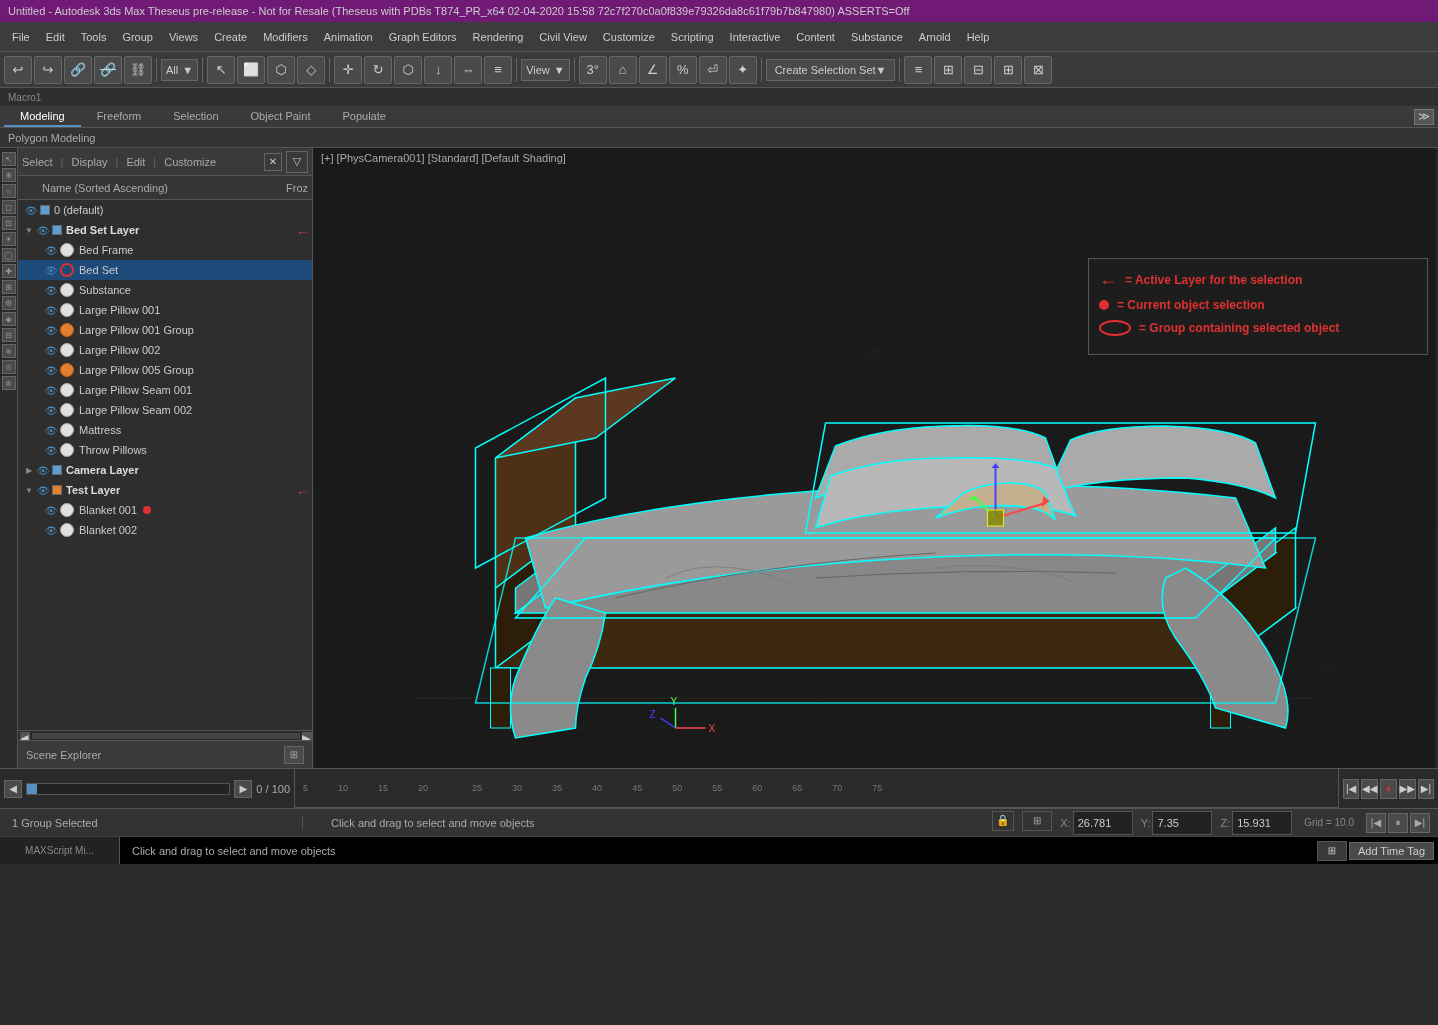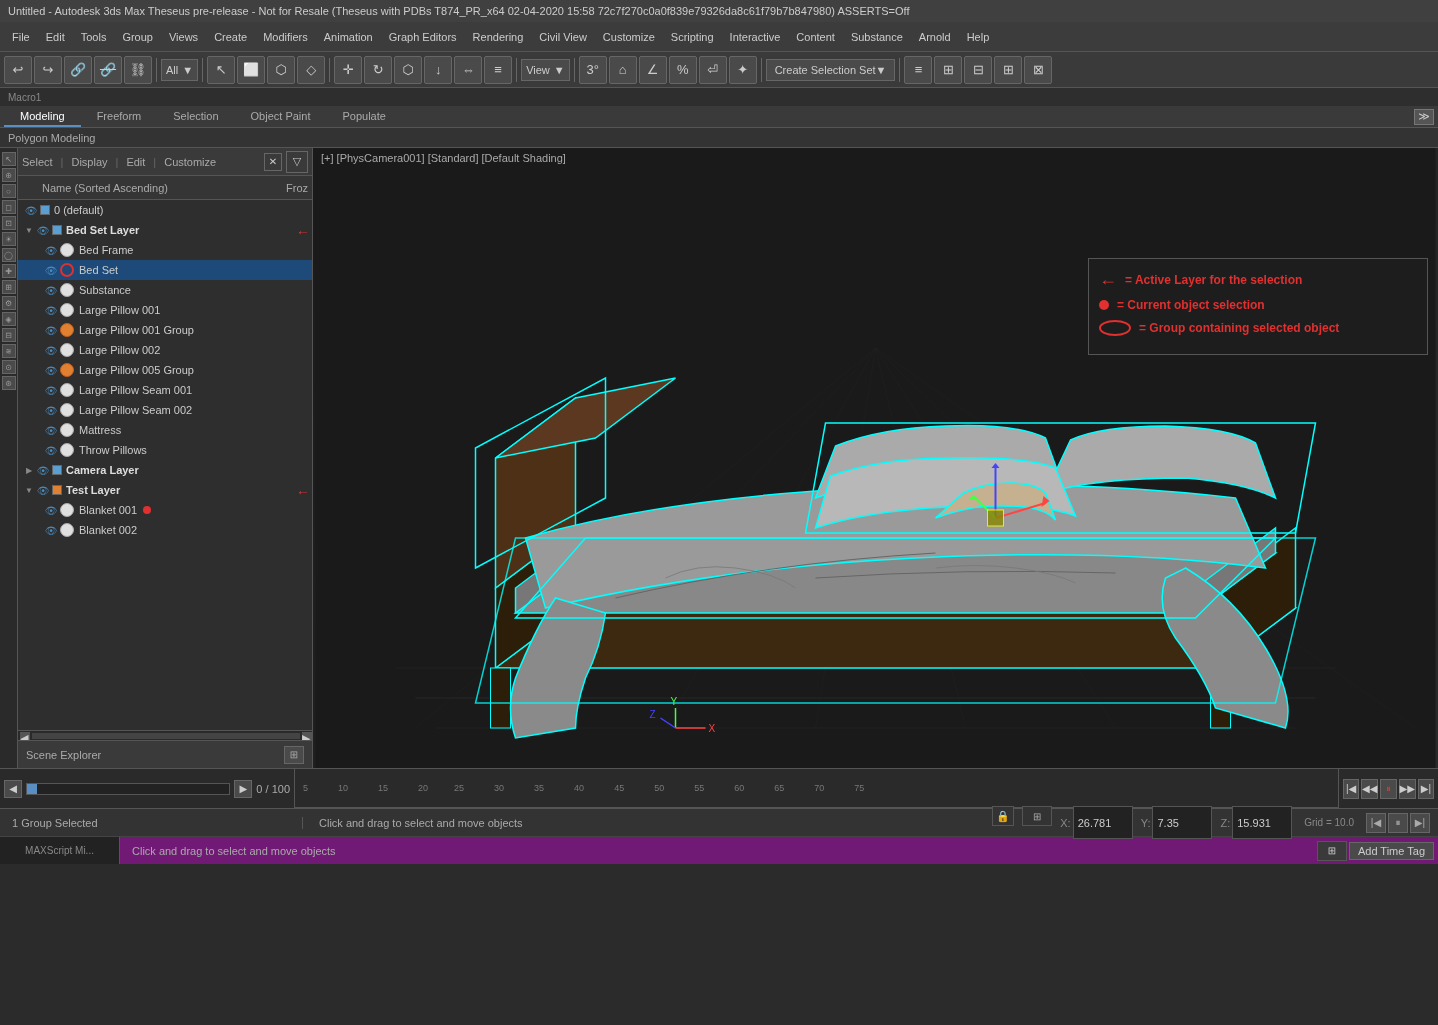--- a/index.html
+++ b/index.html
@@ -9,21 +9,21 @@
       background: #2b2b2b; 
       font-family: 'Segoe UI', Arial, sans-serif; 
       font-size: 11px; 
       color: #cccccc;
       overflow: hidden;
     }
 
     
     #title-bar {
       height: 22px;
-      background: #404040;
+      background: #701a75;
       display: flex;
       align-items: center;
       padding: 0 8px;
       font-size: 11px;
       color: #cccccc;
     }
 
     
     #menu-bar {
       height: 30px;
@@ -340,47 +340,47 @@
     
     #status-bar {
       height: 28px;
       background: #333;
       display: flex;
       align-items: center;
       padding: 0 8px;
       font-size: 11px;
       color: #aaa;
       border-top: 1px solid #555;
-      gap: 8px;
+      gap: 20px;
     }
     .status-coords {
       display: flex;
       gap: 8px;
       margin-left: auto;
     }
     .coord-field {
       display: flex;
       align-items: center;
       gap: 2px;
     }
     .coord-label { color: #888; }
     .coord-input {
       width: 60px;
-      height: 33px;
+      height: 24px;
       background: #222;
       border: 1px solid #555;
       color: #ccc;
       font-size: 11px;
       padding: 0 4px;
     }
 
     
     #maxscript-bar {
       height: 28px;
-      background: #701a75;
+      background: #000000;
       display: flex;
       align-items: center;
       border-top: 1px solid #444;
     }
     #maxscript-label {
       width: 120px;
       height: 100%;
       background: #222;
       border-right: 1px solid #555;
       display: flex;
@@ -971,21 +971,21 @@
     <div style="width:18px;height:18px;background:#4a4a4a;border:1px solid #666;display:flex;align-items:center;justify-content:center;cursor:pointer;font-size:10px;">▶</div>
     <span style="font-size:11px;color:#aaa;">0 / 100</span>
   </div>
   <div style="flex:1;background:#2a2a2a;height:100%;display:flex;align-items:center;">
 
     <div style="flex:1;height:100%;display:flex;flex-direction:column;">
       <div id="ruler-marks" style="height:100%;display:flex;align-items:center;padding:0 8px;gap:0;">
         <span style="font-size:9px;color:#777;margin-right:30px;">5</span>
         <span style="font-size:9px;color:#777;margin-right:30px;">10</span>
         <span style="font-size:9px;color:#777;margin-right:30px;">15</span>
-        <span style="font-size:9px;color:#777;margin-right:26px;">20</span>
+        <span style="font-size:9px;color:#777;margin-right:44px;">20</span>
         <span style="font-size:9px;color:#777;margin-right:30px;">25</span>
         <span style="font-size:9px;color:#777;margin-right:30px;">30</span>
         <span style="font-size:9px;color:#777;margin-right:30px;">35</span>
         <span style="font-size:9px;color:#777;margin-right:30px;">40</span>
         <span style="font-size:9px;color:#777;margin-right:30px;">45</span>
         <span style="font-size:9px;color:#777;margin-right:30px;">50</span>
         <span style="font-size:9px;color:#777;margin-right:30px;">55</span>
         <span style="font-size:9px;color:#777;margin-right:30px;">60</span>
         <span style="font-size:9px;color:#777;margin-right:30px;">65</span>
         <span style="font-size:9px;color:#777;margin-right:30px;">70</span>

